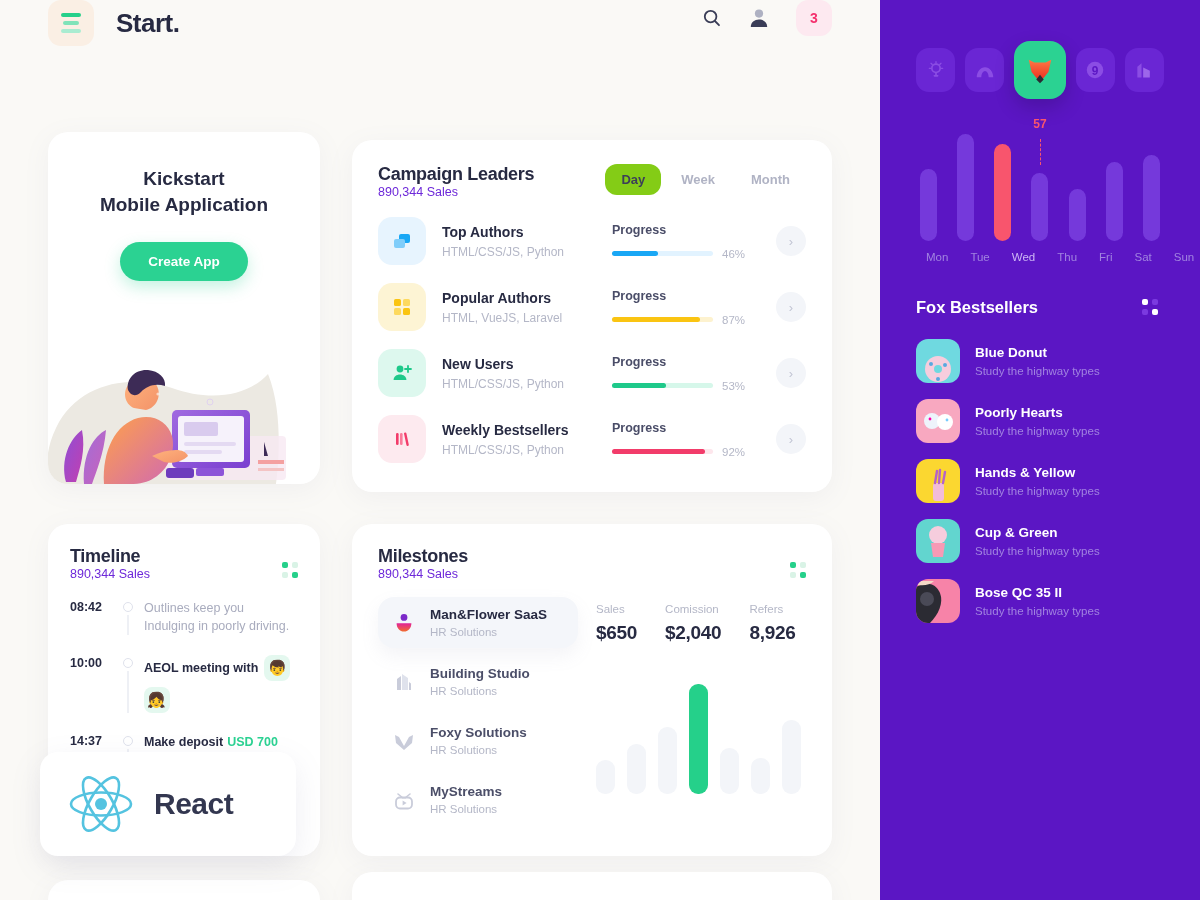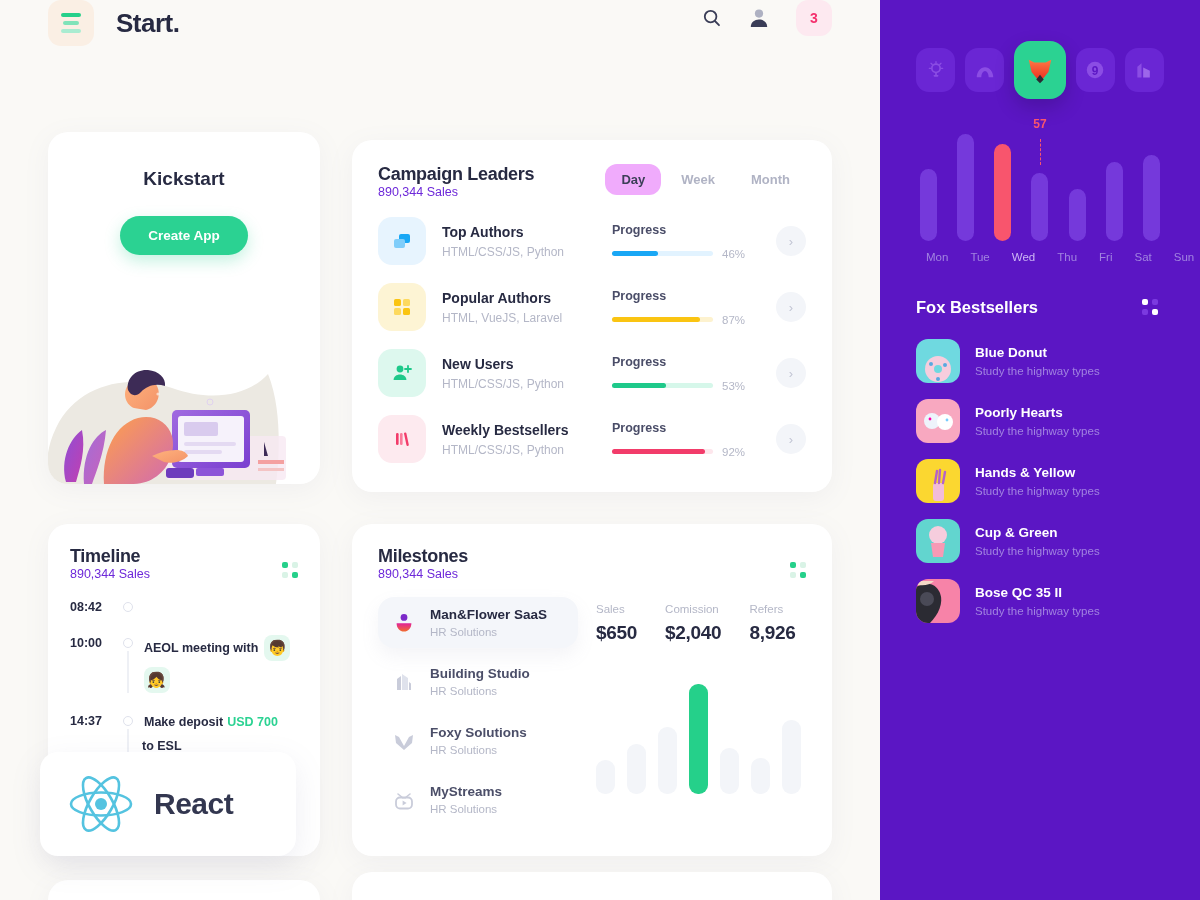--- a/index.html
+++ b/index.html
@@ -99,21 +99,21 @@
     width: 480px; height: 352px;
     padding: 24px 26px;
   }
   .camp-head { display: flex; align-items: flex-start; }
   .seg { margin-left:auto; display:flex; align-items:center; gap: 4px; }
   .seg div {
     padding: 8px 16px; border-radius: 12px;
     font-size: 13px; font-weight: 700; color: #b0b3c4;
     cursor: pointer;
   }
-  .seg div.active { background:#f0abfc; color:#3c3f58; }
+  .seg div.active { background:#84cc16; color:#3c3f58; }
 
   .camp-row { display:flex; align-items:center; margin-top: 18px; }
   .row-icon {
     width: 48px; height: 48px; border-radius: 14px;
     display:flex; align-items:center; justify-content:center;
     flex: 0 0 48px;
   }
   .row-main { margin-left: 16px; width: 170px; }
   .row-name { font-size: 14px; font-weight: 700; color:#272a42; }
   .row-sub  { font-size: 12px; color:#b4b7c7; margin-top: 5px; }
@@ -264,20 +264,21 @@
             <circle cx="11" cy="6.6" r="4.1" fill="#aeb1c2"></circle>
             <path d="M2.8 20c0-4.5 3.7-7.4 8.2-7.4S19.2 15.5 19.2 20z" fill="#3a3d57"></path>
           </svg>
       </div>
       <div class="badge-pill">3</div>
     </div>
   </div>
 
   <div class="card kickstart">
     <div class="ks-title">Kickstart</div>
+    <div class="ks-title">Mobile Application</div>
     <button class="ks-btn">Create App</button>
 
     <svg class="illus" viewBox="0 0 272 120">
       <defs>
         <linearGradient id="skin" x1="0" y1="0" x2="1" y2="1">
             <stop offset="0" stop-color="#ffb27d"></stop>
             <stop offset="1" stop-color="#f39369"></stop>
           </linearGradient>
         <linearGradient id="shirt" x1="0" y1="0" x2="1" y2="1">
             <stop offset="0" stop-color="#ffa14a"></stop>
@@ -439,20 +440,21 @@
       </div>
     </div>
 
     <div class="tl-list">
       <div class="tl-item">
         <div class="tl-time">08:42</div>
         <div class="tl-dotcol">
             <div class="tl-dot"></div>
             <div class="tl-line"></div>
           </div>
+        <div class="tl-text">Outlines keep you Indulging in poorly driving.</div>
       </div>
 
       <div class="tl-item">
         <div class="tl-time">10:00</div>
         <div class="tl-dotcol">
             <div class="tl-dot"></div>
             <div class="tl-line"></div>
           </div>
         <div class="tl-text strong">
           <span>AEOL meeting with</span>

